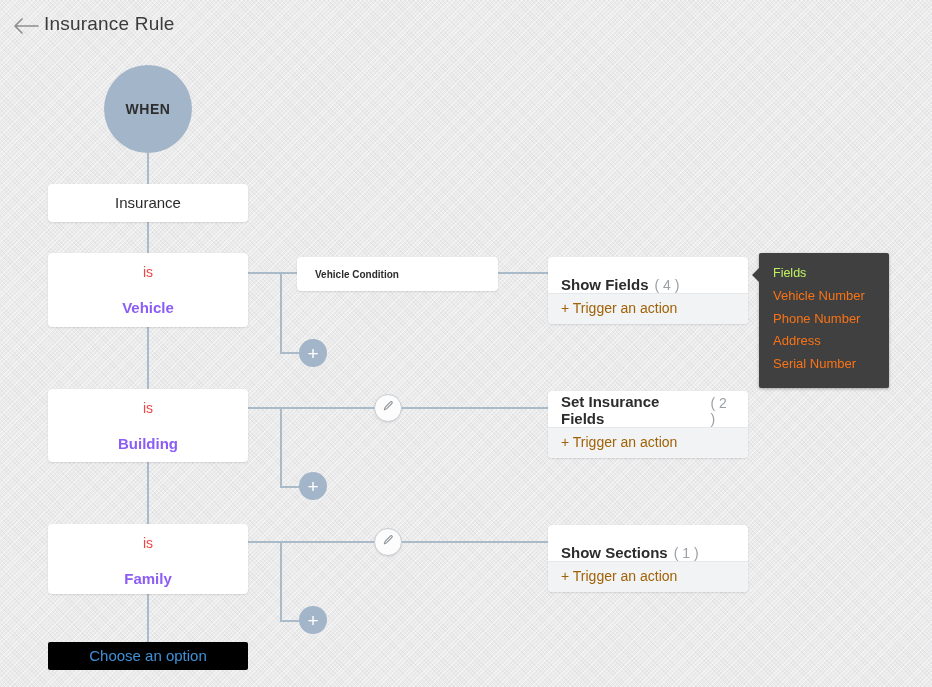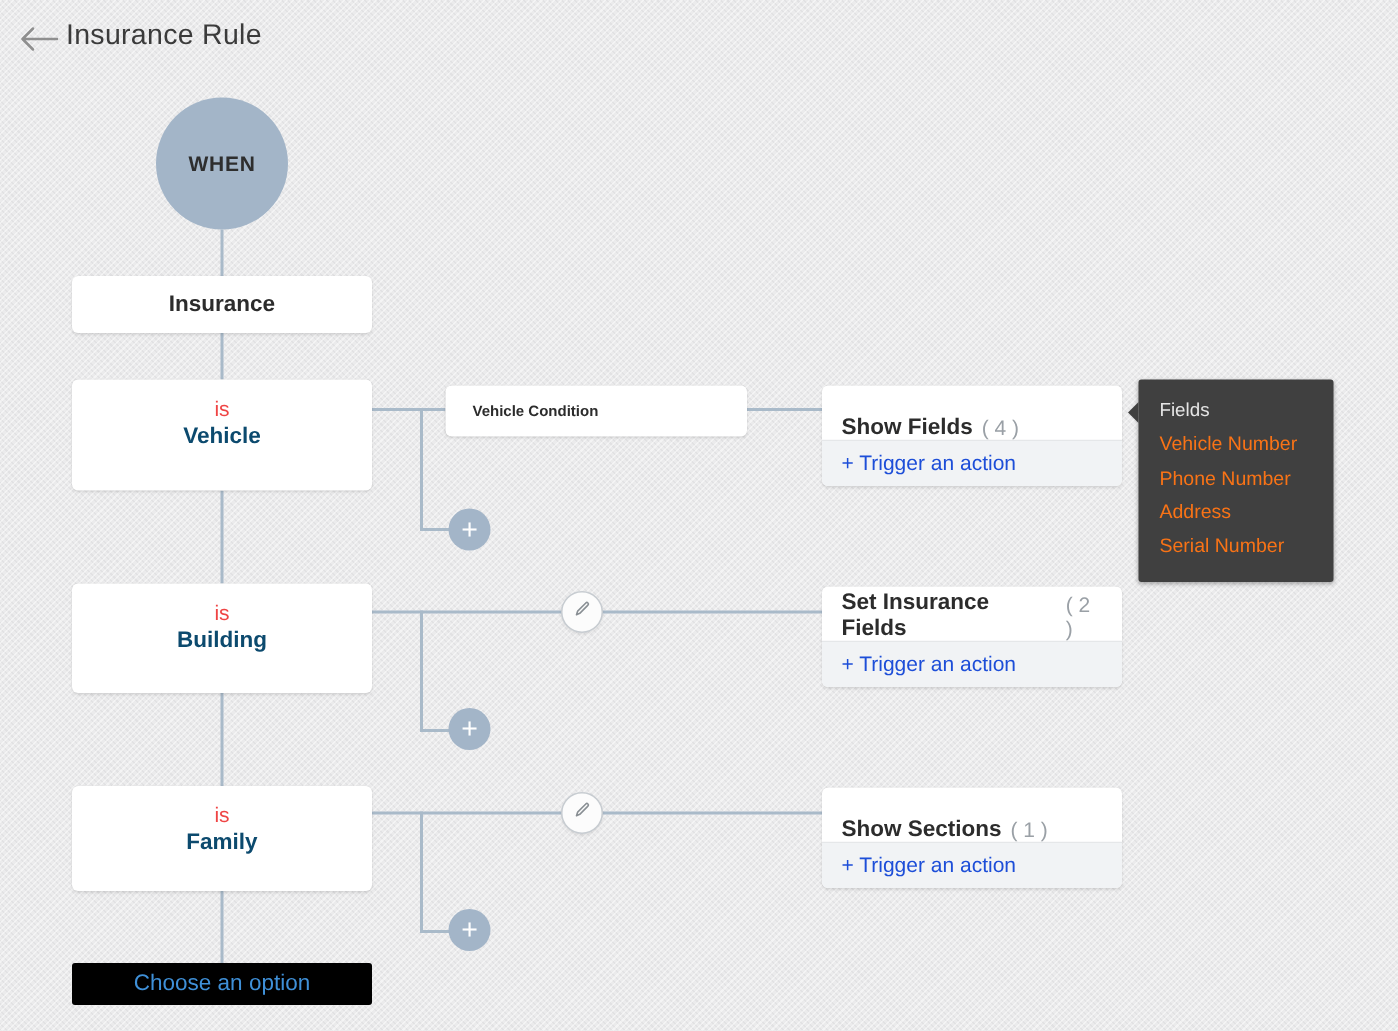--- a/index.html
+++ b/index.html
@@ -24,53 +24,53 @@
 
   
   .when{position:absolute;left:104px;top:65px;width:88px;height:88px;border-radius:50%;
     background:#a3b5c8;display:flex;align-items:center;justify-content:center;
     font-size:14px;font-weight:700;color:#2e2e2e;letter-spacing:.5px;}
 
   
   .card{background:#fff;border-radius:4px;box-shadow:0 1px 2px rgba(0,0,0,.10),0 0 1px rgba(0,0,0,.06);}
 
   .root-field{position:absolute;left:48px;top:184px;width:200px;height:38px;
-    line-height:38px;text-align:center;font-size:15px;font-weight:700;color:#2c2c2c;}
+    line-height:38px;text-align:center;font-size:15px;font-weight:400;color:#2c2c2c;}
 
   .cond{position:absolute;left:48px;width:200px;text-align:center;}
   .cond .op{color:#ef4444;font-size:14px;margin-top:11px;}
-  .cond .val{color:#0c4a6e;font-size:15px;font-weight:700;margin-top:2px;}
+  .cond .val{color:#8b5cf6;font-size:15px;font-weight:700;margin-top:19px;}
 
   .criteria{position:absolute;left:297px;top:257px;width:201px;height:34px;box-sizing:border-box;
     padding-left:18px;display:flex;align-items:center;font-size:10px;font-weight:700;color:#2c2c2c;}
 
   .action-box{position:absolute;width:200px;}
   .action-title{height:36px;display:flex;align-items:flex-end;padding:0 13px;
     font-size:15px;font-weight:700;color:#2c2c2c;cursor:pointer;}
   .action-title .cnt{margin-left:6px;font-size:14px;font-weight:400;color:#9aa0a6;}
   .action-trigger{height:30px;line-height:29px;background:#f1f3f5;border-top:1px solid #e5e7e9;
-    color:#1d4ed8;font-size:14px;padding:0 13px;border-radius:0 0 4px 4px;cursor:pointer;}
+    color:#a16207;font-size:14px;padding:0 13px;border-radius:0 0 4px 4px;cursor:pointer;}
 
   .plus{position:absolute;width:28px;height:28px;border-radius:50%;background:#a3b5c8;
     color:#fff;font-size:19px;display:flex;align-items:center;justify-content:center;
     line-height:1;cursor:pointer;user-select:none;}
 
   .pencil{position:absolute;width:28px;height:28px;border-radius:50%;background:#fcfcfc;
     border:1px solid #c7ccd1;box-sizing:border-box;display:flex;align-items:center;justify-content:center;
     box-shadow:0 1px 2px rgba(0,0,0,.08);cursor:pointer;}
 
   .choose{position:absolute;left:48px;top:642px;width:200px;height:28px;background:#000000;
     border-radius:2px;color:#3f90d8;font-size:15px;line-height:28px;text-align:center;cursor:pointer;}
 
   
   .tooltip{position:absolute;left:759px;top:253px;width:130px;height:135px;box-sizing:border-box;
     background:#404040;border-radius:2px;padding:10px 8px 0 14px;box-shadow:0 1px 3px rgba(0,0,0,.3);}
   .tooltip-arrow{position:absolute;left:-7px;top:15px;width:0;height:0;
     border-top:7px solid transparent;border-bottom:7px solid transparent;border-right:7px solid #404040;}
-  .tooltip .tt{color:#e5e5e5;font-size:12.5px;line-height:20px;margin-bottom:2px;}
+  .tooltip .tt{color:#bef264;font-size:12.5px;line-height:20px;margin-bottom:2px;}
   .tooltip ul{margin:0;padding:0;}
   .tooltip li{list-style:none;color:#f97316;font-size:13px;font-weight:400;line-height:22.5px;}
 </style>
 </head>
 <body>
 
 <div class="canvas">
 
   <div class="hdr-back">
     <span>

